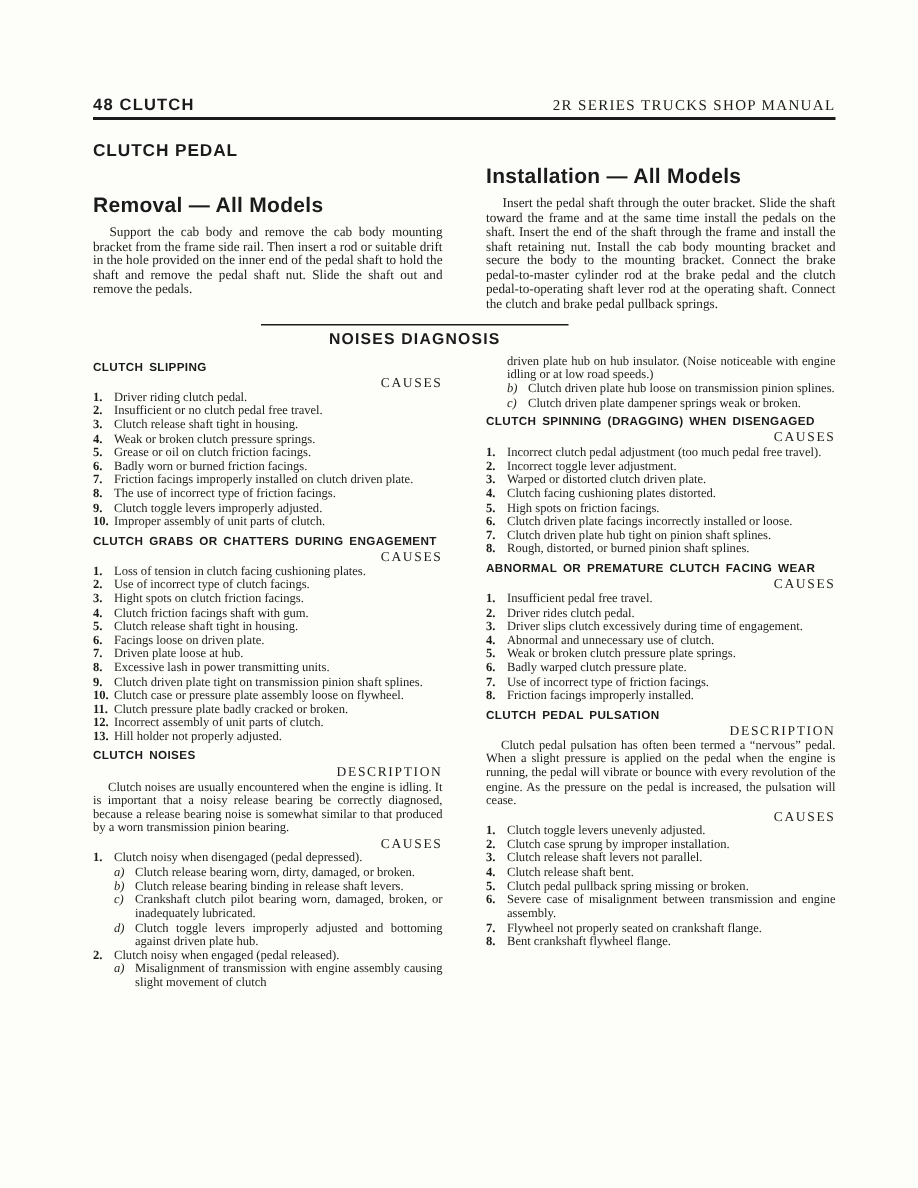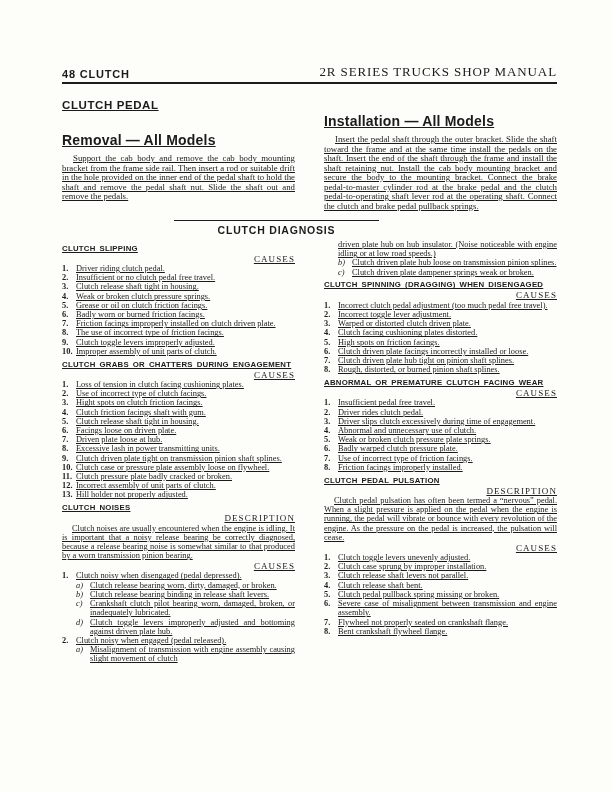--- a/index.html
+++ b/index.html
@@ -5,24 +5,24 @@
   html,body { margin:0; padding:0; background:#fdfdfa; }
   .page {
     position:relative; width:612px; height:792px; overflow:hidden;
     background:#fdfdfa; color:#1b1b1b; box-sizing:border-box;
     padding:64px 55px 0 62px;
     font-family:"Liberation Serif", serif;
   }
   
   .header { display:flex; justify-content:space-between; align-items:flex-end; }
   .h-left  { font-family:"Liberation Sans", sans-serif; font-weight:700; font-size:11px; letter-spacing:.8px; }
-  .h-right { font-size:13px; letter-spacing:.9px; }
+  .h-right { font-size:10px; letter-spacing:.9px; }
   .header-rule { border:0; border-top:2.2px solid #1c1c1c; margin:2px 0 0 0; }
 
-  .two-col { display:flex; gap:29px;text-decoration:underline; }
+  .two-col { display:flex; gap:29px; }
   .col { flex:1 1 0; min-width:0; }
   .top-section { margin-top:15px; }
 
   .sec-title { font-family:"Liberation Sans", sans-serif; font-weight:700; font-size:11.5px; letter-spacing:.6px; }
   .sub-title { font-family:"Liberation Sans", sans-serif; font-weight:700; font-size:14px; letter-spacing:.2px; margin:21px 0 6px 0; }
   .rt-offset { margin-top:14px; }
 
   .body-para { margin:0; font-size:8.8px; line-height:9.5px; text-align:justify; text-indent:11px; }
 
   .diag-rule  { border:0; border-top:1.7px solid #1c1c1c; width:205px; margin:9px 0 0 112px; }
@@ -58,21 +58,21 @@
       <div class="sub-title">Removal — All Models</div>
       <p class="body-para">Support the cab body and remove the cab body mounting bracket from the frame side rail. Then insert a rod or suitable drift in the hole provided on the inner end of the pedal shaft to hold the shaft and remove the pedal shaft nut. Slide the shaft out and remove the pedals.</p>
     </div>
     <div class="col">
       <div class="sub-title rt-offset">Installation — All Models</div>
       <p class="body-para">Insert the pedal shaft through the outer bracket. Slide the shaft toward the frame and at the same time install the pedals on the shaft. Insert the end of the shaft through the frame and install the shaft retaining nut. Install the cab body mounting bracket and secure the body to the mounting bracket. Connect the brake pedal-to-master cylinder rod at the brake pedal and the clutch pedal-to-operating shaft lever rod at the operating shaft. Connect the clutch and brake pedal pullback springs.</p>
     </div>
   </div>
 
   <hr class="diag-rule">
-  <div class="diag-title">CLUTCH DIAGNOSIS</div>
+  <div class="diag-title">NOISES DIAGNOSIS</div>
 
   <div class="two-col diag-section">
     <div class="col" id="diag-left">
         <div class="diag-block">
           <div class="diag-heading">CLUTCH SLIPPING</div>
           <div class="label">CAUSES</div>
           <div class="li"><span class="num">1.</span><span class="txt">Driver riding clutch pedal.</span></div>
           <div class="li"><span class="num">2.</span><span class="txt">Insufficient or no clutch pedal free travel.</span></div>
           <div class="li"><span class="num">3.</span><span class="txt">Clutch release shaft tight in housing.</span></div>
           <div class="li"><span class="num">4.</span><span class="txt">Weak or broken clutch pressure springs.</span></div>

